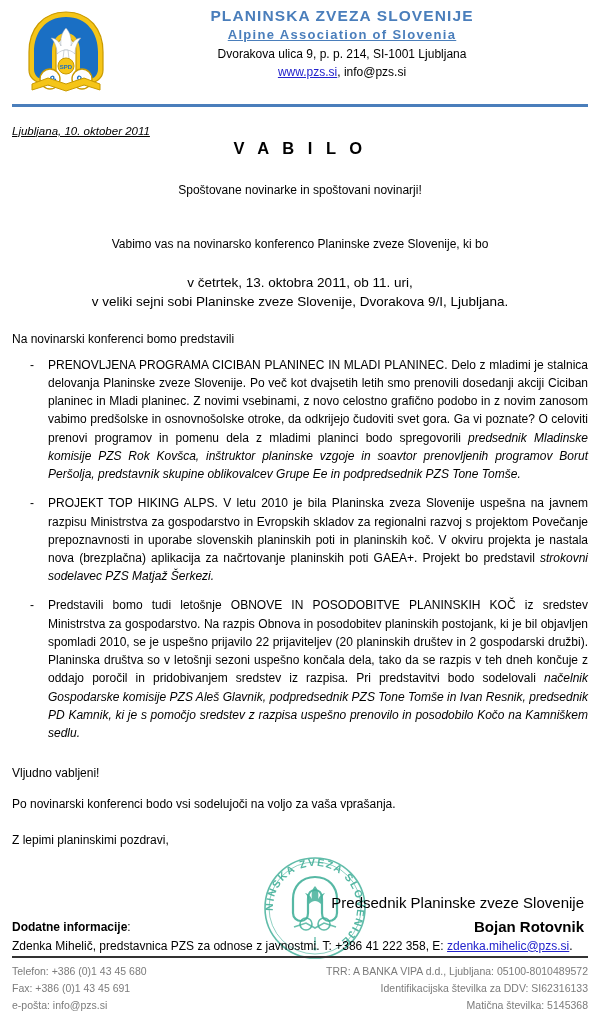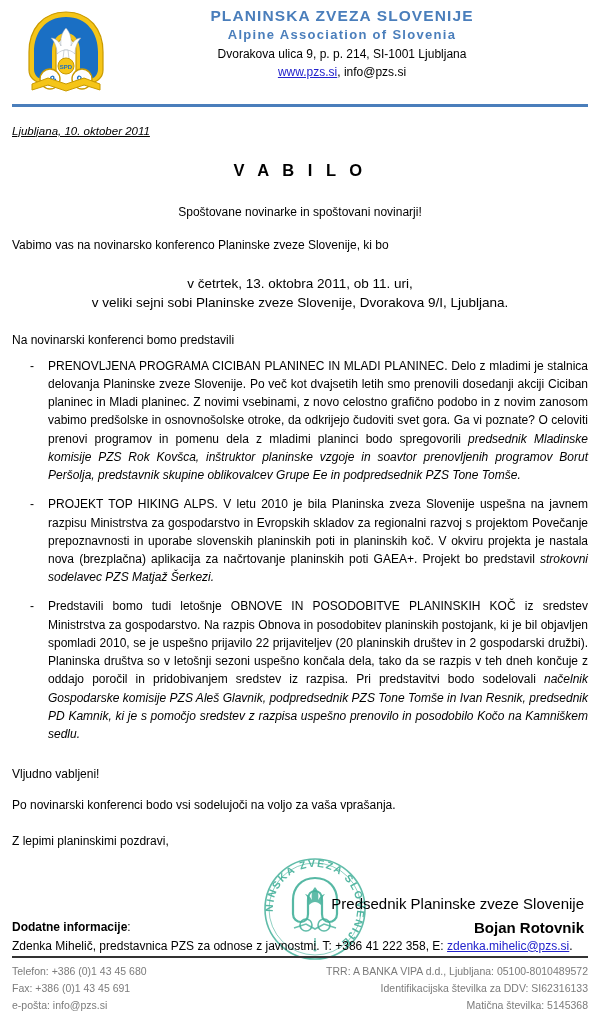--- a/index.html
+++ b/index.html
@@ -52,20 +52,21 @@
     line-height: 1.32;
     white-space: nowrap;
   }
   .org-name-en {
     color: #4a7ebb;
     font-weight: bold;
     font-size: 13px;
     letter-spacing: 1.3px;
     line-height: 1.45;
     white-space: nowrap;
+    text-decoration: underline;
   }
   .org-address {
     color: #000000;
     font-size: 12px;
     line-height: 1.5;
     white-space: nowrap;
   }
   .org-web {
     font-size: 12px;
     line-height: 1.5;
@@ -90,30 +91,30 @@
     margin-top: 18px;
     display: inline-block;
   }
 
   
   .vabilo {
     text-align: center;
     font-weight: bold;
     font-size: 16.5px;
     letter-spacing: 4.5px;
-    margin-top: 22px;
   }
   .greeting {
     text-align: center;
     font-size: 12px;
     margin-top: 25px;
   }
   .invite-line {
-    font-size: 12px;
-    margin-top: 19px;
+    text-align: center;
+    font-size: 12px;
+    margin-top: 40px;
   }
   .event {
     text-align: center;
     font-weight: normal;
     font-size: 13.5px;
     margin-top: 22px;
     line-height: 1.45;
   }
 
   

